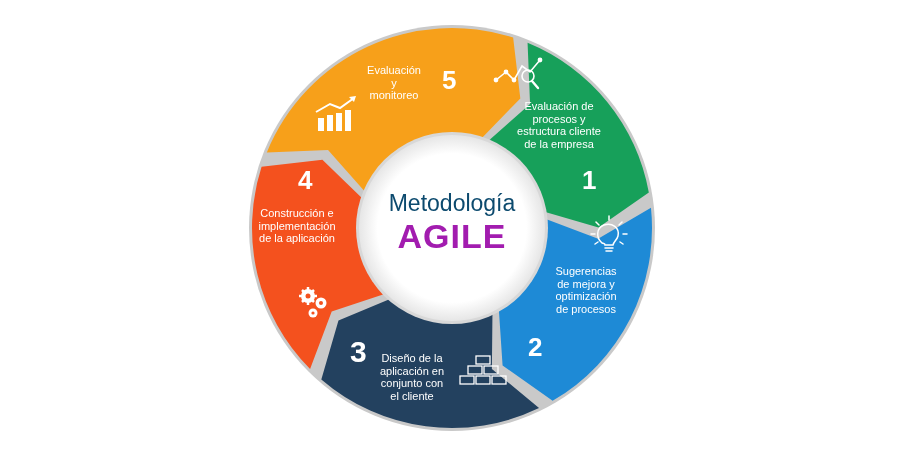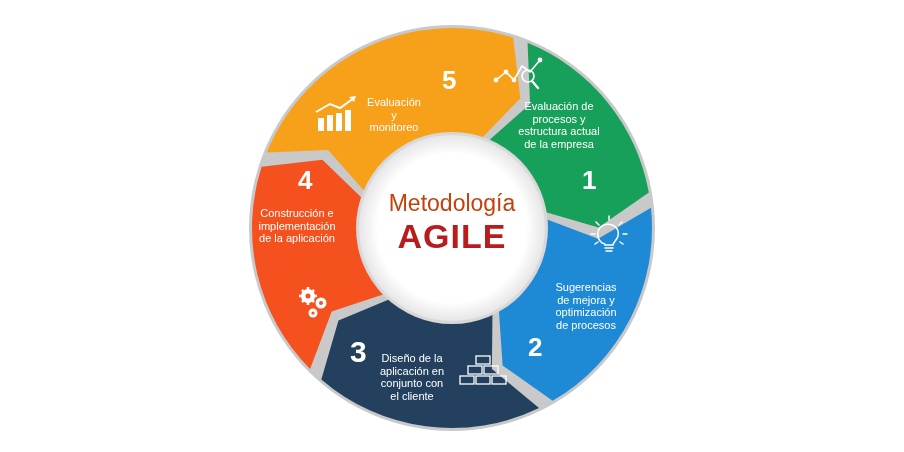--- a/index.html
+++ b/index.html
@@ -1,21 +1,21 @@
 <!DOCTYPE html>
 <html><head>
 <meta charset="utf-8">
 <style>
   html, body { margin:0; padding:0; background:#ffffff; }
   body { width:904px; height:452px; position:relative; overflow:hidden; font-family:"Liberation Sans", sans-serif; }
   svg { position:absolute; left:0; top:0; }
   .seg-label { position:absolute; color:#ffffff; font-size:11px; line-height:12.5px; text-align:center; font-weight:normal; white-space:pre-line; }
   .seg-num { position:absolute; color:#ffffff; font-size:26px; font-weight:bold; }
-  .center-title { position:absolute; left:362px; top:190px; width:180px; text-align:center; font-size:23px; color:#c2410c; }
-  .center-sub { position:absolute; left:362px; top:217px; width:180px; text-align:center; font-size:34px; font-weight:bold; color:#b91c1c; letter-spacing:1px; }
+  .center-title { position:absolute; left:362px; top:190px; width:180px; text-align:center; font-size:23px; color:#0c4a6e; }
+  .center-sub { position:absolute; left:362px; top:217px; width:180px; text-align:center; font-size:34px; font-weight:bold; color:#a21caf; letter-spacing:1px; }
 </style>
 </head>
 <body>
 
 <svg width="904" height="452" viewBox="0 0 904 452">
   <defs>
     <radialGradient id="centerGrad" cx="50%" cy="50%" r="50%">
       <stop offset="80%" stop-color="#ffffff"></stop>
       <stop offset="100%" stop-color="#e6e6e6"></stop>
     </radialGradient>
@@ -89,37 +89,37 @@
     <polyline points="316,112 330,104 340,108 354,98" stroke="#fff" stroke-width="2" fill="none"></polyline>
     <polygon points="356,96 349,97 354,102"></polygon>
   </g>
 </svg>
 
 <div class="center-title">Metodología</div>
 <div class="center-sub">AGILE</div>
 
 <div class="seg-label" style="left:500px; top:100px; width:118px;">Evaluación de
 procesos y
-estructura actual
+estructura cliente
 de la empresa</div>
 <div class="seg-num" style="left:582px; top:165px;">1</div>
 
-<div class="seg-label" style="left:538px; top:281px; width:96px;text-align:center;">Sugerencias
+<div class="seg-label" style="left:538px; top:265px; width:96px;text-align:center;">Sugerencias
 de mejora y
 optimización
 de procesos</div>
 <div class="seg-num" style="left:528px; top:332px;">2</div>
 
 <div class="seg-label" style="left:372px; top:352px; width:80px;">Diseño de la
 aplicación en
 conjunto con
 el cliente</div>
 <div class="seg-num" style="left:350px; top:335px; font-size:30px;">3</div>
 
 <div class="seg-label" style="left:248px; top:207px; width:98px;">Construcción e
 implementación
 de la aplicación</div>
 <div class="seg-num" style="left:298px; top:165px;">4</div>
 
-<div class="seg-label" style="left:356px; top:64px; width:76px;margin-top:32px;">Evaluación
+<div class="seg-label" style="left:356px; top:64px; width:76px;">Evaluación
 y
 monitoreo</div>
 <div class="seg-num" style="left:442px; top:65px;">5</div>
 
 </body></html>

